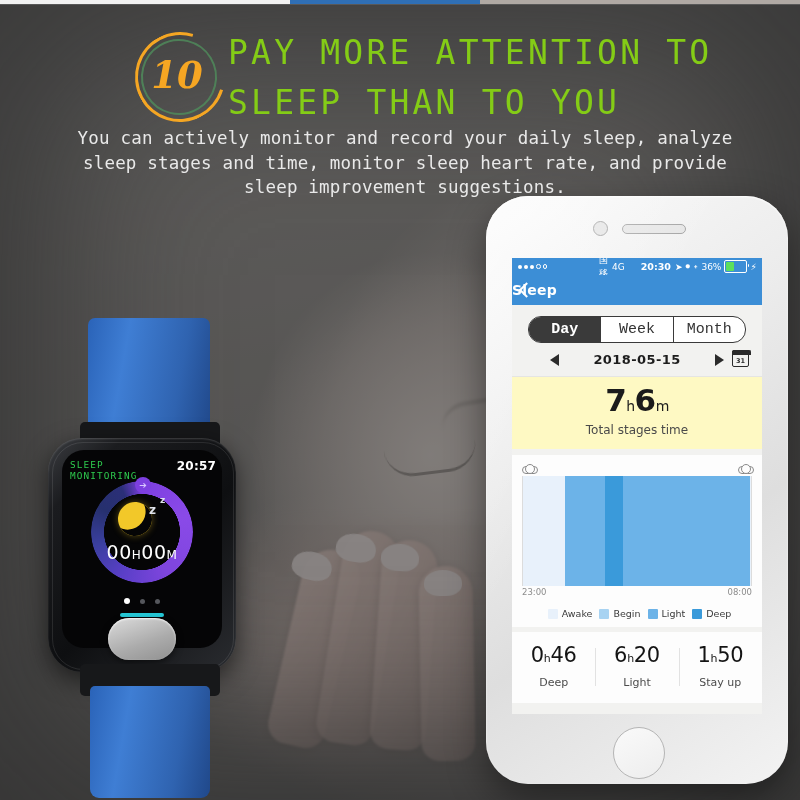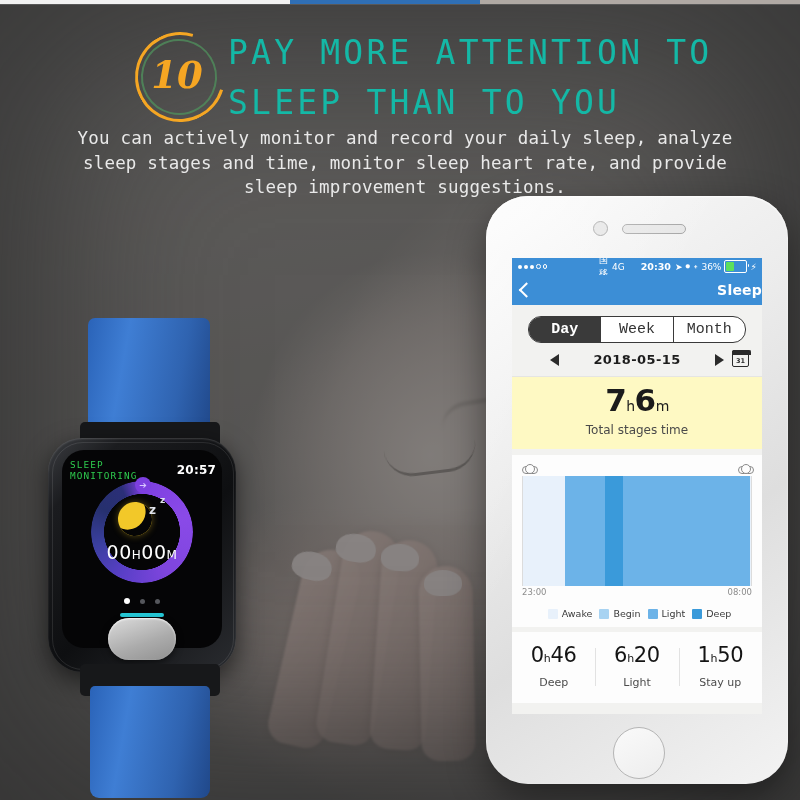--- a/index.html
+++ b/index.html
@@ -49,21 +49,21 @@
   .badge .ring-green{position:absolute;left:8px;top:9px;width:72px;height:72px;
       border:2px solid #4f8a5a;border-radius:50%;opacity:.85;transform:rotate(14deg);}
   .badge .ring-orange{position:absolute;left:2px;top:2px;width:84px;height:84px;
       border:3px solid #f5a623;border-radius:50%;
       border-right-color:transparent;transform:rotate(-28deg);}
   .badge .num{position:absolute;left:0;top:0;width:88px;height:90px;
       display:flex;align-items:center;justify-content:center;
       font-family:"DejaVu Serif","Liberation Serif",serif;
       font-style:italic;font-weight:700;font-size:37px;color:#f5a623;letter-spacing:0px;}
   .title{position:absolute;left:228px;top:20px;width:520px;
-      color:#14b8a6;font-size:33px;line-height:50px;letter-spacing:3.2px;
+      color:#84cc16;font-size:33px;line-height:50px;letter-spacing:3.2px;
       font-family:"DejaVu Sans Mono","Liberation Mono",monospace;font-weight:400;}
   .desc{position:absolute;left:60px;top:118px;width:690px;text-align:center;
       color:#e9e9e9;font-size:17.5px;line-height:24.5px;letter-spacing:.2px;
       font-family:"DejaVu Sans Mono","Liberation Mono",monospace;}
 
   
   .watch{position:absolute;left:18px;top:300px;width:230px;height:500px;z-index:15;}
   .band{position:absolute;background:linear-gradient(100deg,#2a63b8 0%,#3f7ed4 30%,#2f63b0 72%,#20488a 100%);}
   .band-top{left:70px;top:18px;width:122px;height:120px;border-radius:7px 7px 4px 4px;}
   .band-top-sh{position:absolute;left:70px;top:122px;width:122px;height:18px;
@@ -72,21 +72,21 @@
   .lug{position:absolute;background:#17181a;border-radius:5px;}
   .lug-t{left:62px;top:122px;width:140px;height:32px;}
   .lug-b{left:62px;top:364px;width:140px;height:32px;}
   .case{position:absolute;left:30px;top:138px;width:188px;height:234px;
       background:linear-gradient(135deg,#3b3d41 0%,#1b1c1f 18%,#0e0f11 55%,#2a2c30 100%);
       border-radius:34px;box-shadow:0 8px 24px rgba(0,0,0,.55), inset 0 1px 2px rgba(255,255,255,.18);}
   .case-edge{position:absolute;left:34px;top:142px;width:180px;height:226px;border-radius:31px;
       border:1px solid rgba(255,255,255,.10);}
   .screen{position:absolute;left:44px;top:150px;width:160px;height:198px;
       background:#050506;border-radius:22px;overflow:hidden;}
-  .w-top{position:absolute;left:8px;top:9px;width:146px;display:flex;justify-content:space-between;align-items:center;}
+  .w-top{position:absolute;left:8px;top:9px;width:146px;display:flex;justify-content:space-between;align-items:flex-start;}
   .w-label{color:#2ecb4e;font-size:9.4px;letter-spacing:1.1px;
       font-family:"DejaVu Sans Mono","Liberation Mono",monospace;}
   .w-time{color:#ffffff;font-size:12px;font-weight:600;letter-spacing:.2px;}
   .w-ringwrap{position:absolute;left:29px;top:31px;width:102px;height:102px;}
   .w-ring{position:absolute;inset:0;border-radius:50%;
       background:conic-gradient(from 0deg,#7d3fe0 0deg,#8a4ae8 70deg,#7e45dd 150deg,#5a3fc8 205deg,#3a3f9e 255deg,#26306e 300deg,#2b2f78 335deg,#7d3fe0 360deg);
       -webkit-mask:radial-gradient(circle closest-side, transparent 0 74%, #000 75%);
       mask:radial-gradient(circle closest-side, transparent 0 74%, #000 75%);}
   .w-knob{position:absolute;left:44px;top:-4px;width:16px;height:16px;border-radius:50%;
       background:#7d3fe0;display:flex;align-items:center;justify-content:center;
@@ -130,21 +130,21 @@
   .sb-dots i.off{background:transparent;border:1px solid #fff;width:2.5px;height:2.5px;}
   .sb-carrier{font-size:9px;margin-left:48px;}
   .sb-4g{font-size:9px;}
   .sb-time{font-size:9.5px;font-weight:600;margin-left:12px;}
   .sb-right{margin-left:auto;display:flex;align-items:center;gap:3px;font-size:9px;}
   .sb-batt{width:19px;height:9px;border:1px solid #fff;border-radius:2px;position:relative;padding:1px;}
   .sb-batt i{display:block;height:100%;width:38%;background:#5ce05c;border-radius:1px;}
   .sb-batt:after{content:"";position:absolute;right:-3px;top:2.5px;width:1.6px;height:3.5px;background:#fff;border-radius:0 1px 1px 0;}
 
   
-  .navbar{height:30px;background:#3c8ed6;display:flex;align-items:center;justify-content:flex-end;position:relative;}
+  .navbar{height:30px;background:#3c8ed6;display:flex;align-items:center;justify-content:flex-start;position:relative;}
   .nav-back{position:absolute;left:9px;top:50%;transform:translateY(-50%);width:9px;height:9px;
       border-left:2px solid #fff;border-bottom:2px solid #fff;transform:translateY(-50%) rotate(45deg);}
   .nav-title{color:#fff;font-size:14px;font-weight:700;letter-spacing:.2px;}
 
   
   .seg-wrap{padding:11px 16px 0 16px;background:#f2f2f0;}
   .seg{display:flex;height:25px;border-radius:13px;overflow:hidden;border:1px solid #3a3a3a;background:#fff;}
   .seg div{flex:1;display:flex;align-items:center;justify-content:center;font-size:15px;color:#333;
       border-right:1px solid #3a3a3a;font-family:Liberation Mono, monospace;}
   .seg div:last-child{border-right:none;}

